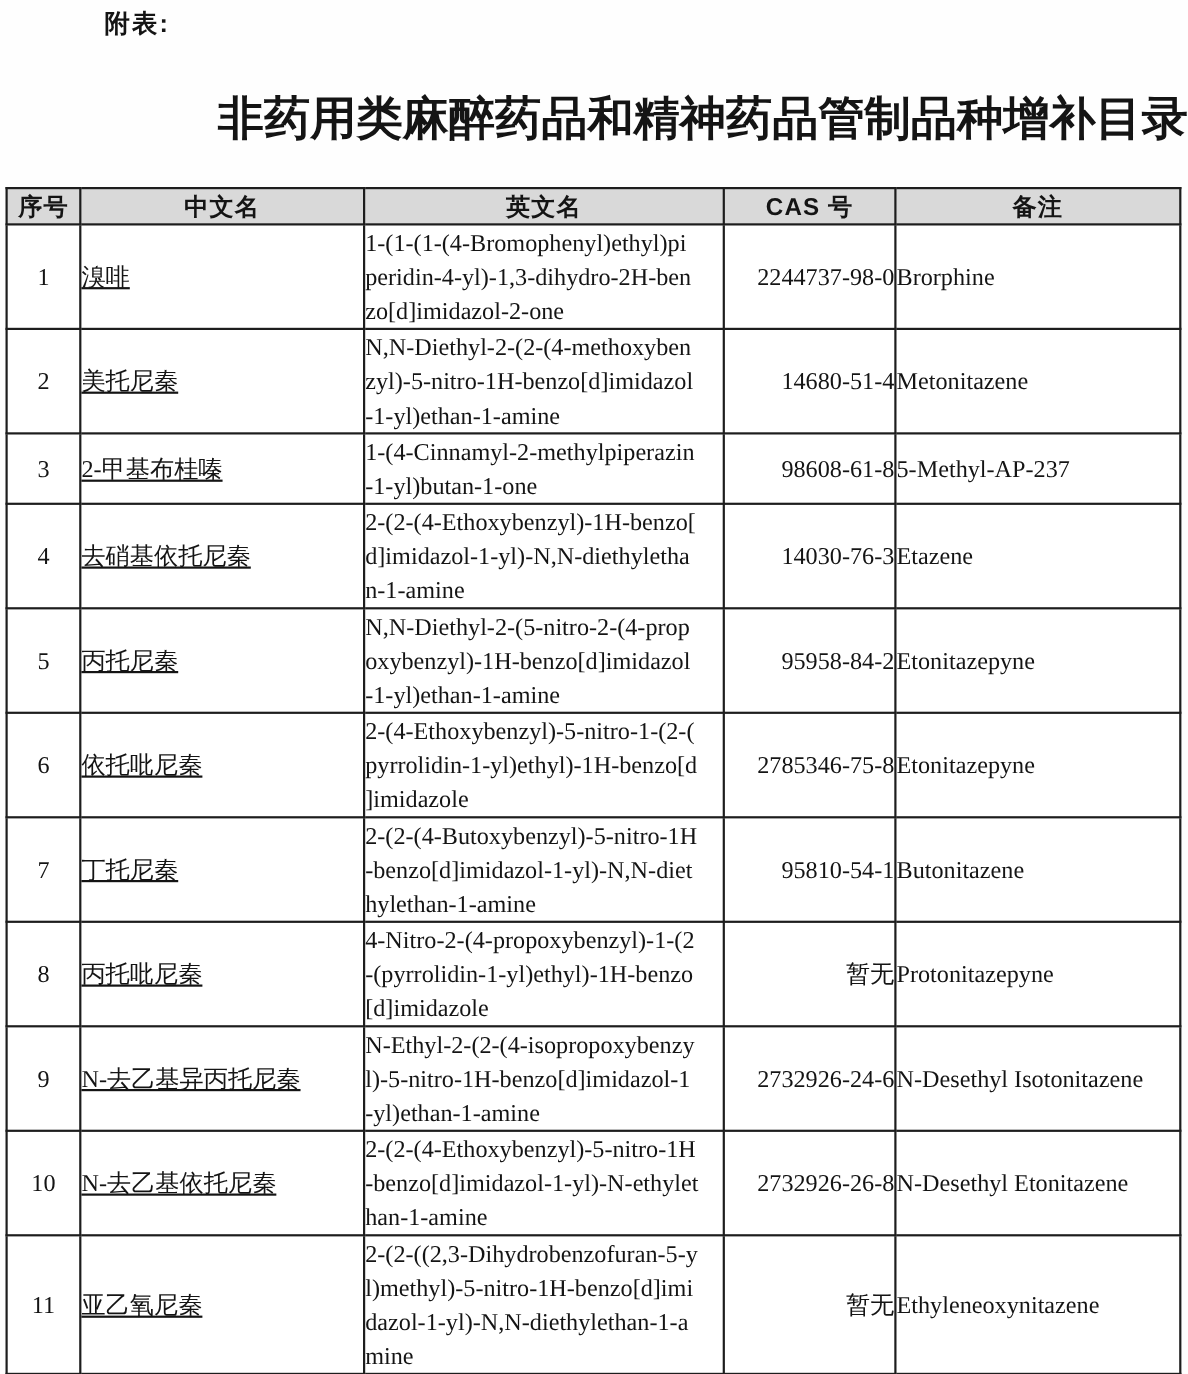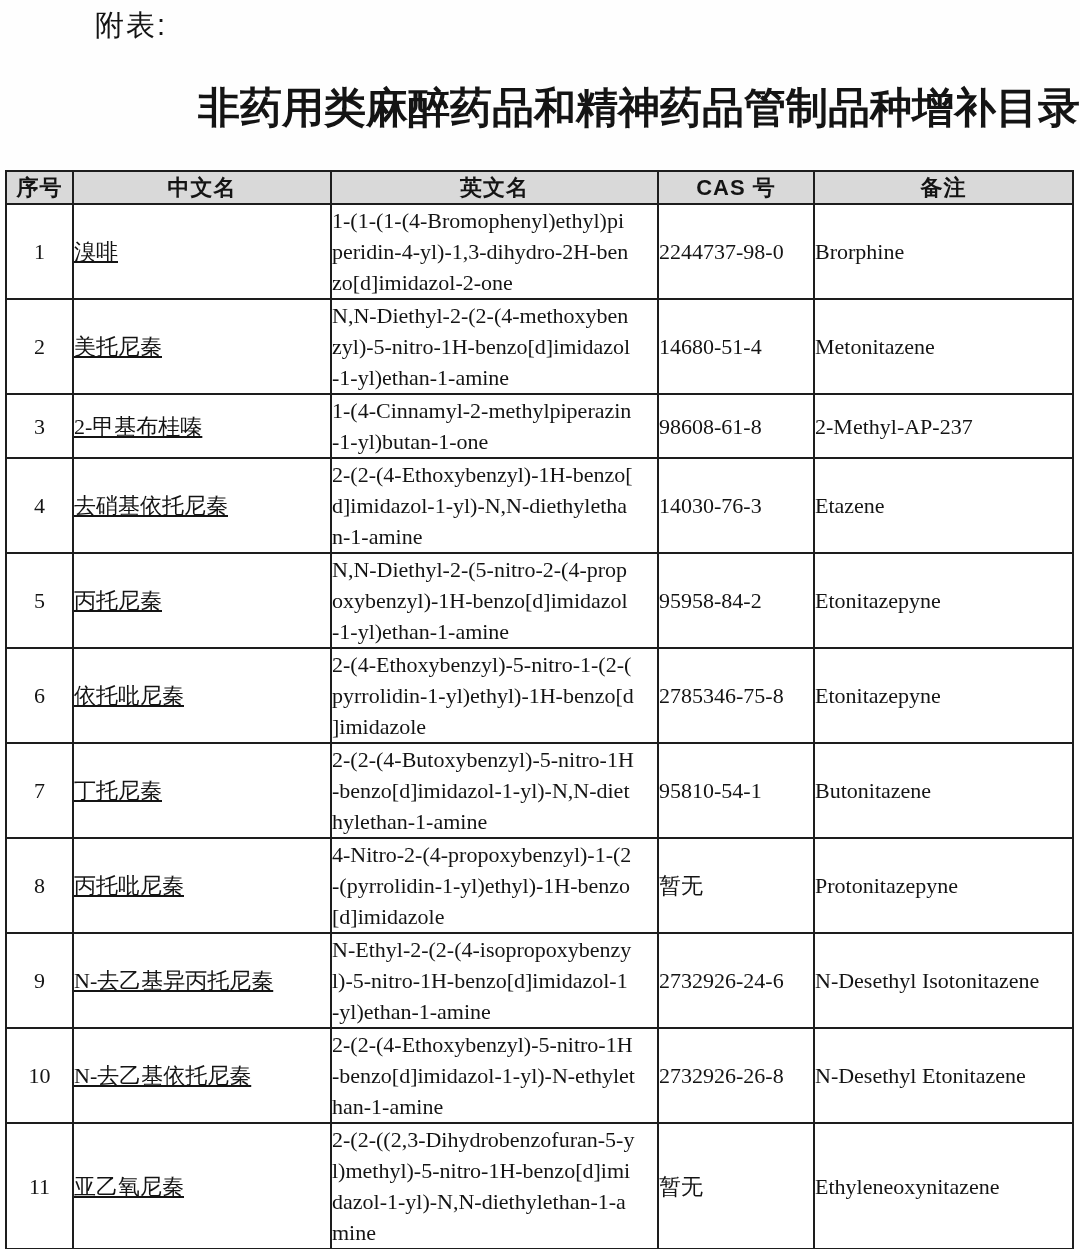--- a/index.html
+++ b/index.html
@@ -10,22 +10,22 @@
     height: 1249px;
     font-family: "Liberation Serif", "DejaVu Serif", serif;
     color: #141414;
     position: relative;
     overflow: hidden;
   }
   .annex-label {
     position: absolute;
     left: 95px;
     top: 6px;
-    font-size: 29px;
-    font-weight: 400;
+    font-size: 23px;
+    font-weight: 700;
     font-family: "Liberation Sans", "DejaVu Sans", sans-serif;
     letter-spacing: 2px;
   }
   .doc-title {
     position: absolute;
     top: 80px;
     left: 0;
     width: 100%;
     text-align: right;
     font-size: 42px;
@@ -75,20 +75,21 @@
     padding-left: 10px;
     padding-right: 4px;
     font-size: 20px;
     white-space: pre-line;
     word-break: break-all;
   }
   td.col-cas {
     padding-left: 16px;
     padding-right: 4px;
     font-size: 22px;
+    text-align: right;
   }
   td.col-note {
     padding-left: 14px;
     padding-right: 2px;
     font-size: 20px;
     white-space: nowrap;
   }
 </style>
 </head>
 <body>
@@ -134,21 +135,21 @@
     <td class="col-cas">14680-51-4</td>
     <td class="col-note">Metonitazene</td>
   </tr>
 
   <tr>
     <td class="col-no">3</td>
     <td class="col-cn">2-甲基布桂嗪</td>
     <td class="col-en">1-(4-Cinnamyl-2-methylpiperazin
 -1-yl)butan-1-one</td>
     <td class="col-cas">98608-61-8</td>
-    <td class="col-note">2-Methyl-AP-237</td>
+    <td class="col-note">5-Methyl-AP-237</td>
   </tr>
 
   <tr>
     <td class="col-no">4</td>
     <td class="col-cn">去硝基依托尼秦</td>
     <td class="col-en">2-(2-(4-Ethoxybenzyl)-1H-benzo[
 d]imidazol-1-yl)-N,N-diethyletha
 n-1-amine</td>
     <td class="col-cas">14030-76-3</td>
     <td class="col-note">Etazene</td>

